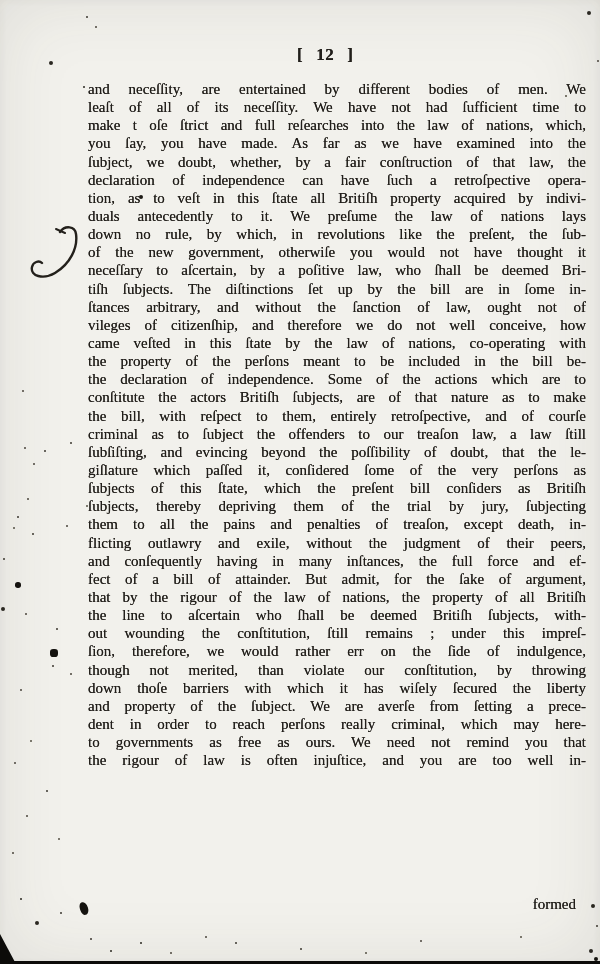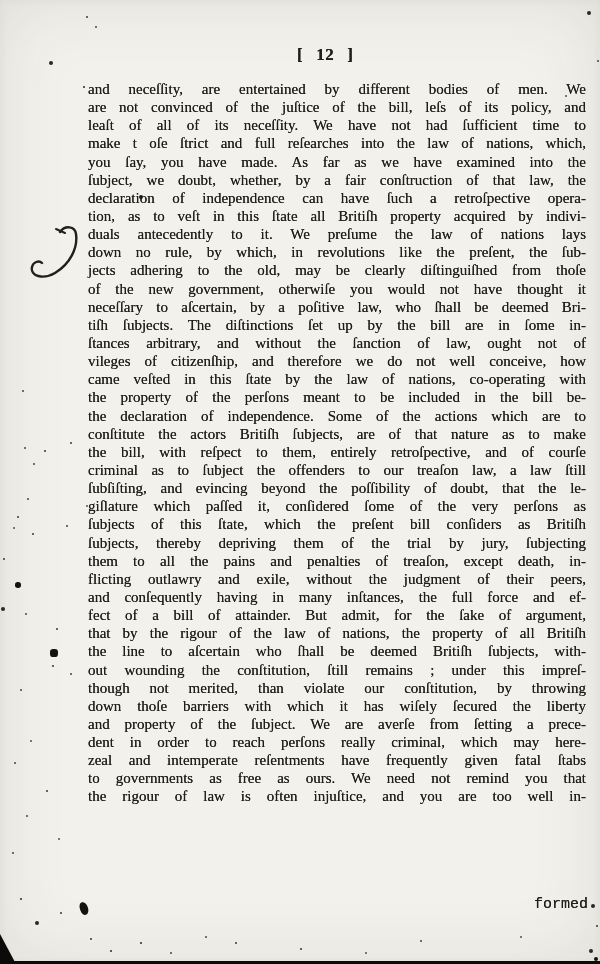--- a/index.html
+++ b/index.html
@@ -21,22 +21,22 @@
     position:absolute;left:88px;top:80px;width:498px;
     font-size:15px;
     text-shadow:0 0 0.6px rgba(25,22,18,0.85);
   }
   .ln{
     height:18.15px;line-height:18.15px;
     text-align:justify;text-align-last:justify;
     white-space:normal;overflow:visible;
   }
   .catchword{
-    position:absolute;top:896px;right:12px;
-    font-size:15px;text-shadow:0 0 0.6px rgba(25,22,18,0.85);font-family:Liberation Mono, monospace;
+    position:absolute;top:896px;right:24px;
+    font-size:15px;text-shadow:0 0 0.6px rgba(25,22,18,0.85);
   }
   .pen-mark{position:absolute;left:20px;top:226px;}
   .blob1{
     position:absolute;left:80px;top:902px;width:8px;height:13px;
     background:#15130f;border-radius:50% 60% 55% 50%;
     transform:rotate(-18deg);
   }
   .specks{
     position:absolute;top:0;left:0;width:2px;height:2px;background:transparent;border-radius:50%;
     box-shadow:
@@ -71,30 +71,28 @@
 <body>
 
 <div class="page">
 
   <div class="header">
     <span>[</span><span class="num">12</span><span>]</span>
   </div>
 
   <div class="body">
     <div class="ln">and neceſſity, are entertained by different bodies of men. We</div>
-    <div class="ln">are not convinced of the juſtice of the bill, leſs of its policy, and</div>
     <div class="ln">leaſt of all of its neceſſity. We have not had ſufficient time to</div>
     <div class="ln">make t oſe ſtrict and full reſearches into the law of nations, which,</div>
     <div class="ln">you ſay, you have made. As far as we have examined into the</div>
     <div class="ln">ſubject, we doubt, whether, by a fair conſtruction of that law, the</div>
     <div class="ln">declaration of independence can have ſuch a retroſpective opera-</div>
     <div class="ln">tion, as to veſt in this ſtate all Britiſh property acquired by indivi-</div>
     <div class="ln">duals antecedently to it. We preſume the law of nations lays</div>
     <div class="ln">down no rule, by which, in revolutions like the preſent, the ſub-</div>
-    <div class="ln">jects adhering to the old, may be clearly diſtinguiſhed from thoſe</div>
     <div class="ln">of the new government, otherwiſe you would not have thought it</div>
     <div class="ln">neceſſary to aſcertain, by a poſitive law, who ſhall be deemed Bri-</div>
     <div class="ln">tiſh ſubjects. The diſtinctions ſet up by the bill are in ſome in-</div>
     <div class="ln">ſtances arbitrary, and without the ſanction of law, ought not of</div>
     <div class="ln">vileges of citizenſhip, and therefore we do not well conceive, how</div>
     <div class="ln">came veſted in this ſtate by the law of nations, co-operating with</div>
     <div class="ln">the property of the perſons meant to be included in the bill be-</div>
     <div class="ln">the declaration of independence. Some of the actions which are to</div>
     <div class="ln">conſtitute the actors Britiſh ſubjects, are of that nature as to make</div>
     <div class="ln">the bill, with reſpect to them, entirely retroſpective, and of courſe</div>
@@ -103,25 +101,25 @@
     <div class="ln">giſlature which paſſed it, conſidered ſome of the very perſons as</div>
     <div class="ln">ſubjects of this ſtate, which the preſent bill conſiders as Britiſh</div>
     <div class="ln">ſubjects, thereby depriving them of the trial by jury, ſubjecting</div>
     <div class="ln">them to all the pains and penalties of treaſon, except death, in-</div>
     <div class="ln">flicting outlawry and exile, without the judgment of their peers,</div>
     <div class="ln">and conſequently having in many inſtances, the full force and ef-</div>
     <div class="ln">fect of a bill of attainder. But admit, for the ſake of argument,</div>
     <div class="ln">that by the rigour of the law of nations, the property of all Britiſh</div>
     <div class="ln">the line to aſcertain who ſhall be deemed Britiſh ſubjects, with-</div>
     <div class="ln">out wounding the conſtitution, ſtill remains ; under this impreſ-</div>
+    <div class="ln">ſion, therefore, we would rather err on the ſide of indulgence,</div>
     <div class="ln">though not merited, than violate our conſtitution, by throwing</div>
     <div class="ln">down thoſe barriers with which it has wiſely ſecured the liberty</div>
     <div class="ln">and property of the ſubject. We are averſe from ſetting a prece-</div>
     <div class="ln">dent in order to reach perſons really criminal, which may here-</div>
-    <div class="ln">zeal and intemperate reſentments have frequently given fatal ſtabs</div>
     <div class="ln">to governments as free as ours. We need not remind you that</div>
     <div class="ln">the rigour of law is often injuſtice, and you are too well in-</div>
   </div>
 
   <div class="catchword">formed</div>
 
   <svg class="pen-mark" width="70" height="62" viewBox="0 0 70 62">
     <path d="M40,6 C45,-1 55,0 56,8 C58,22 50,38 35,47 C23,54 10,50 12,41 C13,36 19,34 22,37" fill="none" stroke="#23201b" stroke-width="2.4" stroke-linecap="round"></path>
     <path d="M36,3 L45,7" fill="none" stroke="#23201b" stroke-width="2" stroke-linecap="round"></path>
   </svg>

